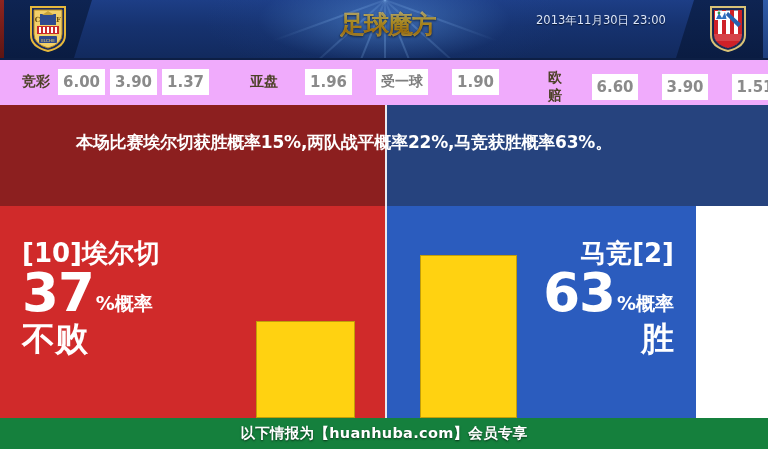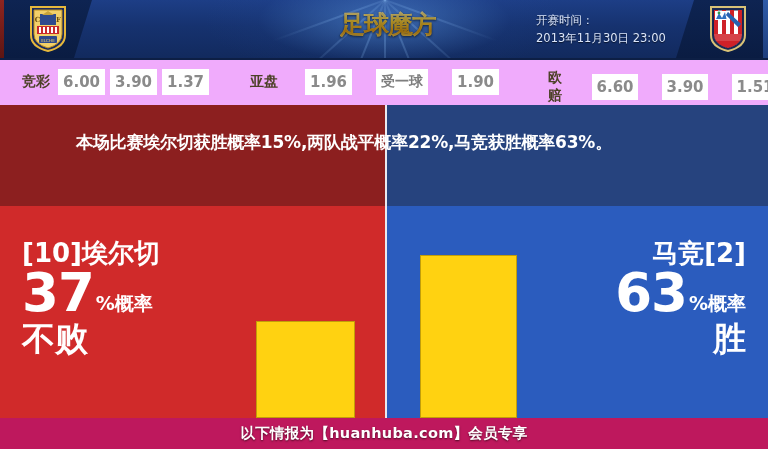--- a/index.html
+++ b/index.html
@@ -176,21 +176,21 @@
     left: 0; top: 206px;
     width: 768px; height: 212px;
   }
   .panel-l {
     position: absolute; left: 0; top: 0;
     width: 385px; height: 212px;
     background: #d02a2a;
   }
   .panel-r {
     position: absolute; left: 387px; top: 0;
-    width: 381px; height: 212px;
+    width: 309px; height: 212px;
     background: #2b5cbe;
   }
   .panel-divider {
     position: absolute; left: 385px; top: 0;
     width: 2px; height: 212px;
     background: #e9e9ef;
   }
 
   .team-block {
     position: absolute;
@@ -245,21 +245,21 @@
   .bar-right { left: 33px;  width: 97px;  height: 163px; }
 
   
   .footer {
     position: absolute;
     left: 0; top: 418px;
     width: 768px; height: 31px;
     background:
       radial-gradient(ellipse 320px 40px at 384px 16px, rgba(60,105,190,0.5) 0%, rgba(20,45,105,0.2) 65%, rgba(0,0,0,0) 100%),
       linear-gradient(180deg, #17346e 0%, #112category 100%);
-    background-color: #be185d;
+    background-color: #15803d;
     display: flex;
     align-items: center;
     justify-content: center;
   }
   .footer-text {
     color: #ffffff;
     font-size: 14.5px;
     font-weight: bold;
     letter-spacing: 0.3px;
     text-shadow: 0 1px 2px rgba(0,0,0,0.6);
@@ -300,21 +300,20 @@
       <text x="9.5" y="17" font-size="7" fill="#6b4d0c" text-anchor="middle" font-family="DejaVu Serif, serif" font-weight="bold">C</text>
       <text x="30.5" y="17" font-size="7" fill="#6b4d0c" text-anchor="middle" font-family="DejaVu Serif, serif" font-weight="bold">F</text>
     </svg>
 
 
     <div class="brand-logo">
       <span class="brand-text">足球魔方</span>
     </div>
 
     <div class="kickoff">
-      <div>开赛时间：</div>
       <div>2013年11月30日 23:00</div>
     </div>
 
     <svg class="crest crest-right" viewBox="0 0 40 48">
       <path d="M3 2 H37 V30 Q37 42 20 46 Q3 42 3 30 Z" fill="#1b2a55" stroke="#d8c277" stroke-width="2"></path>
       <path d="M6 5 H34 V29 Q34 39 20 43 Q6 39 6 29 Z" fill="#ffffff" stroke="#15224a" stroke-width="1"></path>
       <rect x="6" y="5" width="4" height="24" fill="#cf2128"></rect>
       <rect x="14" y="5" width="4" height="24" fill="#cf2128"></rect>
       <rect x="22" y="5" width="4" height="24" fill="#cf2128"></rect>
       <rect x="30" y="5" width="4" height="24" fill="#cf2128"></rect>

